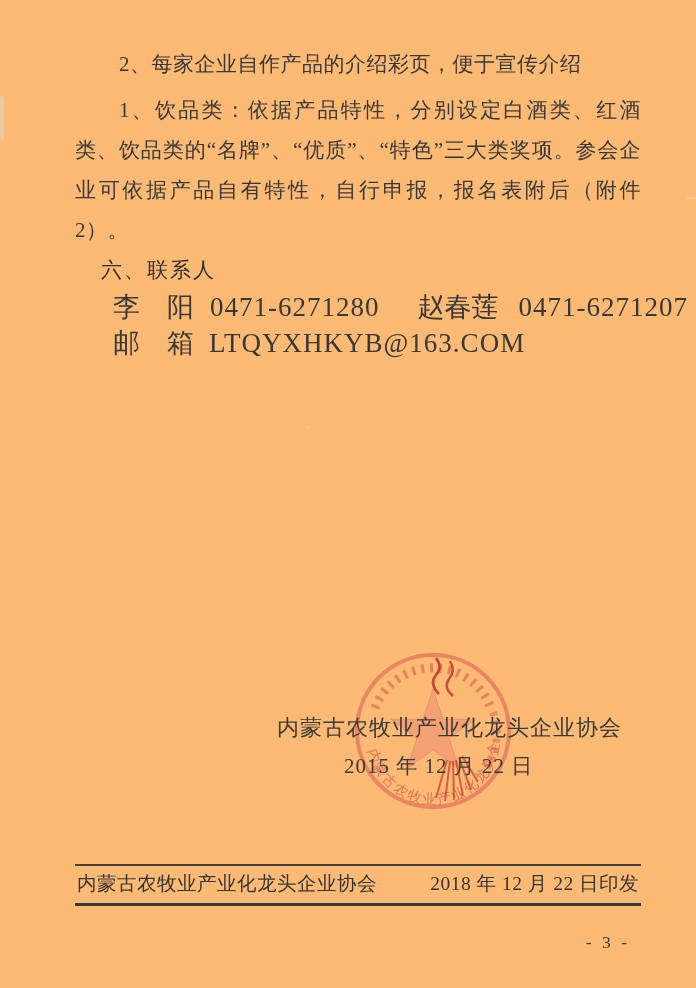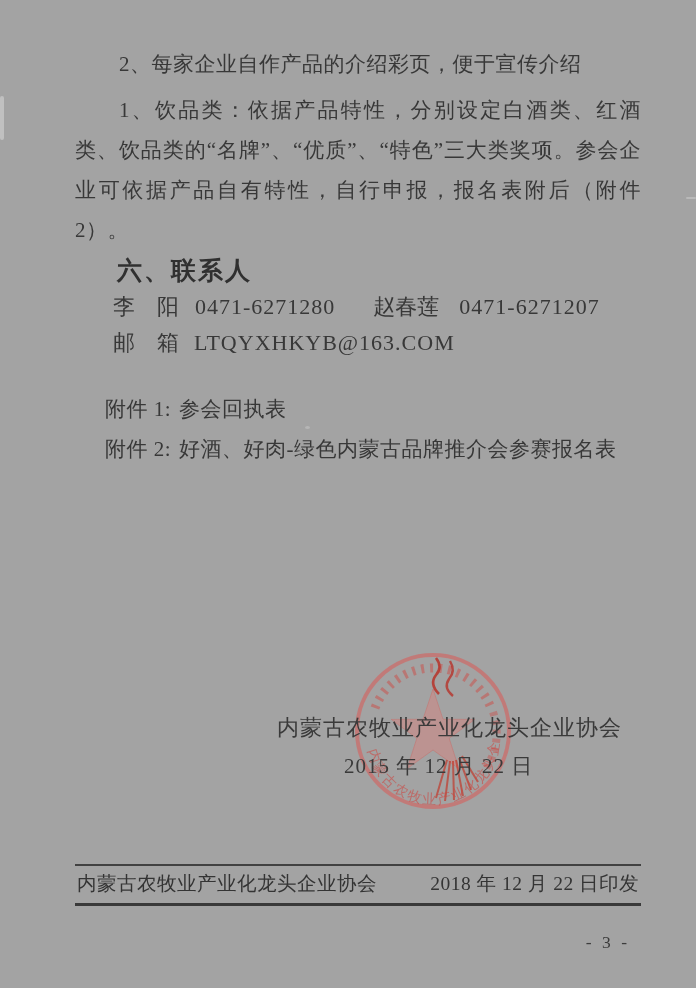--- a/index.html
+++ b/index.html
@@ -1,42 +1,42 @@
 <!DOCTYPE html>
 <html><head>
 <meta charset="utf-8">
 <style>
   html,body{margin:0;padding:0;background:#888;}
   .page{
     position:relative;
     width:696px;height:988px;
     margin:0 auto;
-    background:#a3a3a3;
+    background:#fdba74;
     overflow:hidden;
     font-family:"Liberation Serif","DejaVu Serif",serif;
     color:#383838;
   }
   .content{
     position:absolute;left:75px;top:44px;width:566px;
   }
   p.body-para{
     margin:0 0 6px 0;
     font-size:21px;line-height:40px;
     text-align:justify;text-align-last:left;
     text-indent:44px;letter-spacing:0.5px;
   }
   .section-heading{
-    margin:4px 0 0 42px;
+    margin:4px 0 0 26px;
     font-family:"Liberation Sans","DejaVu Sans",sans-serif;
-    font-weight:bold;font-size:25px;line-height:28px;
+    font-weight:normal;font-size:21px;line-height:28px;
     letter-spacing:2px;color:#303030;
   }
   .contact-row{
     margin:10px 0 0 38px;
-    font-size:22px;line-height:26px;white-space:nowrap;
+    font-size:27px;line-height:26px;white-space:nowrap;
   }
   .contact-row .phone{margin-left:16px;letter-spacing:1px;font-family:"Liberation Serif","DejaVu Serif",serif;}
   .contact-row .name2{margin-left:38px;}
   .contact-row .phone2{margin-left:20px;}
   .contact-row .email{margin-left:15px;letter-spacing:1px;}
   .attachments{margin:40px 0 0 30px;}
   .attachment-line{font-size:21px;line-height:26px;margin-top:14px;letter-spacing:0.5px;}
   .attachment-line .att-text{margin-left:8px;}
   .signature-org{
     position:absolute;left:277px;top:714px;z-index:2;
@@ -81,28 +81,20 @@
 
     <div class="section-heading">六、联系人</div>
 
     <div class="contact-row">
       <span>李　阳</span><span class="phone">0471-6271280</span><span class="name2">赵春莲</span><span class="phone phone2">0471-6271207</span>
     </div>
     <div class="contact-row">
       <span>邮　箱</span><span class="email">LTQYXHKYB@163.COM</span>
     </div>
 
-    <div class="attachments">
-      <div class="attachment-line">
-        <span>附件 1:</span><span class="att-text">参会回执表</span>
-      </div>
-      <div class="attachment-line">
-        <span>附件 2:</span><span class="att-text">好酒、好肉-绿色内蒙古品牌推介会参赛报名表</span>
-      </div>
-    </div>
   </div>
 
   <svg class="seal" viewBox="0 0 166 166" xmlns="http://www.w3.org/2000/svg">
     <defs>
       <path id="sealArc" d="M 17,90 A 66,66 0 0 0 149,90" fill="none"></path>
     </defs>
     <circle cx="83" cy="83" r="76" fill="none" stroke="rgba(219,90,85,0.55)" stroke-width="4"></circle>
     <polygon points="83,41 93,71.2 124.8,71.4 99.2,90.3 108.9,120.6 83,102 57.1,120.6 66.8,90.3 41.2,71.4 73,71.2" fill="rgba(228,122,116,0.38)" stroke="rgba(212,85,80,0.3)" stroke-width="1"></polygon>
     <path d="M 25,60 A 62,62 0 0 1 141,60" fill="none" stroke="rgba(205,75,70,0.5)" stroke-width="9" stroke-dasharray="3 6"></path>
     <path d="M 143,64 A 62,62 0 0 1 136,120" fill="none" stroke="rgba(205,75,70,0.42)" stroke-width="8" stroke-dasharray="4 5"></path>

